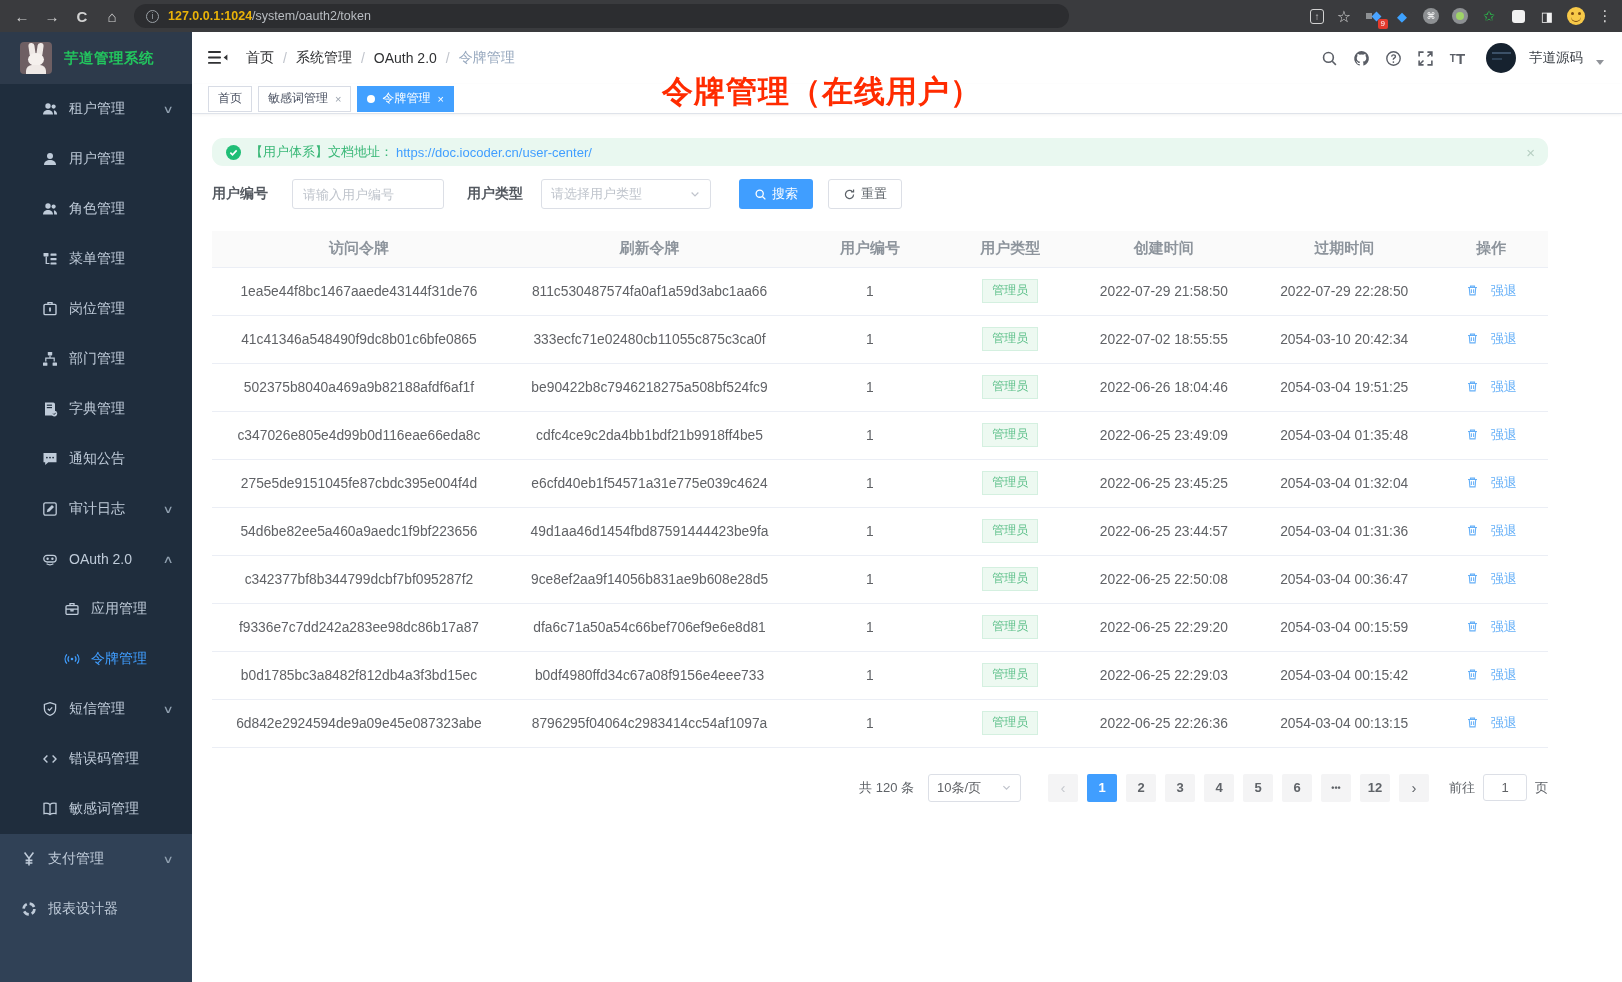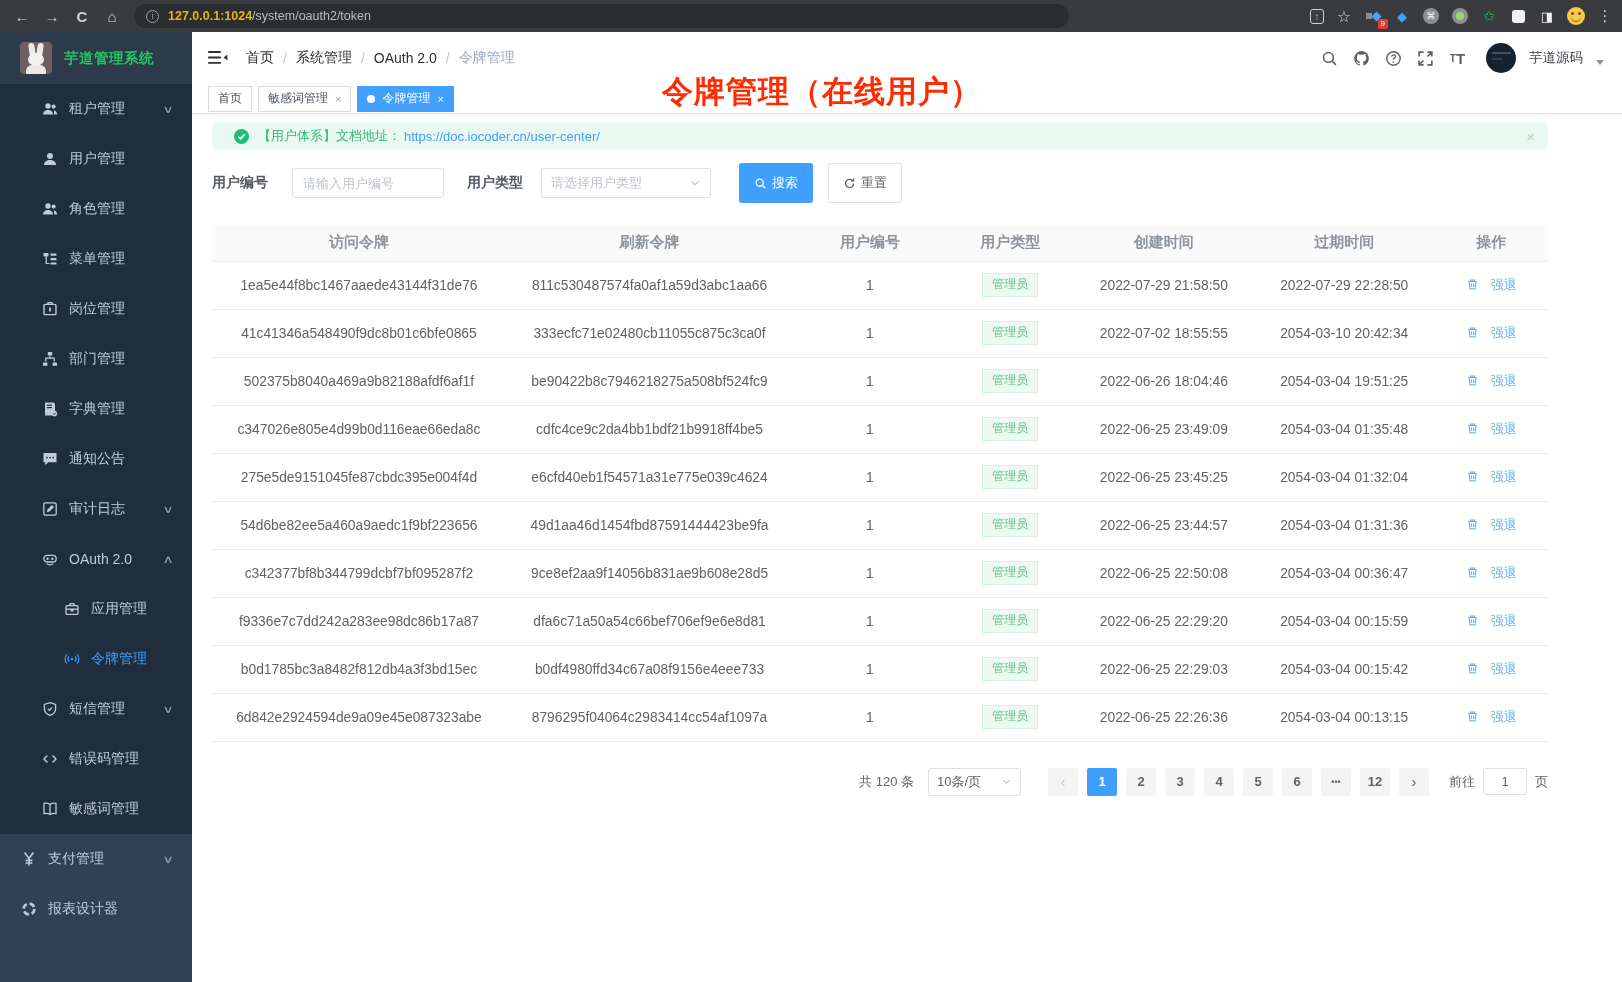--- a/index.html
+++ b/index.html
@@ -74,35 +74,35 @@
   .tabbar { height:30px; flex:0 0 30px; border-bottom:1px solid #dfe3ea; box-shadow:0 1px 3px rgba(0,0,0,.05); display:flex; align-items:center; gap:6px; padding:0 16px; }
   .tab { height:26px; border:1px solid #d8dce5; padding:0 9px; font-size:12px; color:#495060; display:inline-flex; align-items:center; gap:7px; background:#fff; cursor:pointer; }
   .tab .tx { font-size:11px; color:#9aa2ad; }
   .tab.active { background:#42a0ff; border-color:#42a0ff; color:#fff; }
   .tab.active .tx { color:#fff; }
   .tab-dot { width:8px; height:8px; border-radius:50%; background:#fff; }
 
   .annotation { position:absolute; top:39px; left:470px; font-size:31px; font-weight:700; color:#ff2b00; z-index:6; letter-spacing:1px; white-space:nowrap; }
 
   .content { width:1336px; margin-left:20px; }
-  .alert { margin-top:8px; height:28px; background:#e9f8f0; border-radius:5px; display:flex; align-items:center; padding:0 22px; font-size:13px; color:#38b776; position:relative; }
+  .alert { margin-top:24px; height:28px; background:#e9f8f0; border-radius:11px; display:flex; align-items:center; padding:0 14px; font-size:13px; color:#38b776; position:relative; }
   .chk { width:15px; height:15px; border-radius:50%; background:#1fbe76; margin-right:9px; flex:0 0 15px; display:flex; align-items:center; justify-content:center; }
   .chk svg { width:9px; height:9px; }
   .alert a { color:#409eff; text-decoration:none; margin-left:3px; }
   .alert-close { position:absolute; right:13px; color:#b6cfc2; font-size:15px; cursor:pointer; }
 
   .search-row { margin-top:13px; display:flex; align-items:center; }
   .f-label { font-size:14px; font-weight:700; color:#545960; }
   .inp { width:152px; height:30px; border:1px solid #dcdfe6; border-radius:3px; margin-left:24px; padding:0 10px; font-size:13px; color:#606266; font-family:inherit; }
   .inp::placeholder { color:#bfc4cc; }
   .sel { width:170px; height:30px; border:1px solid #dcdfe6; border-radius:3px; margin-left:18px; display:flex; align-items:center; justify-content:space-between; padding:0 9px; cursor:pointer; }
   .sel .ph { font-size:13px; color:#bfc4cc; }
   .sel svg { width:12px; height:12px; color:#c0c4cc; }
   .lbl2 { margin-left:23px; }
-  .btn { height:40px; border-radius:3px; font-size:13px; display:inline-flex; align-items:center; gap:5px; padding:0 14px; cursor:pointer; border:1px solid transparent; font-family:inherit; }
+  .btn { height:30px; border-radius:3px; font-size:13px; display:inline-flex; align-items:center; gap:5px; padding:0 14px; cursor:pointer; border:1px solid transparent; font-family:inherit; }
   .btn svg { width:13px; height:13px; }
   .btn-primary { background:#409eff; color:#fff; margin-left:28px; }
   .btn-plain { background:#fff; color:#5c6268; border-color:#dcdfe6; margin-left:15px; }
 
   table.grid { margin-top:22px; width:100%; border-collapse:collapse; text-align:center; }
   .grid th { height:36px; background:#fafafa; color:#8d949c; font-weight:700; font-size:15px; border-bottom:1px solid #ebeef5; }
   .grid td { height:48px; border-bottom:1px solid #ebeef5; font-size:13.8px; color:#606266; }
   .badge { display:inline-block; padding:3px 9px; font-size:12px; color:#5dc08a; background:#edf9f1; border:1px solid #d4f0e0; border-radius:0; line-height:1.3; }
   .act { color:#64aff8; font-size:13px; display:inline-flex; align-items:center; gap:12px; cursor:pointer; }
   .act svg { width:13px; height:13px; }

